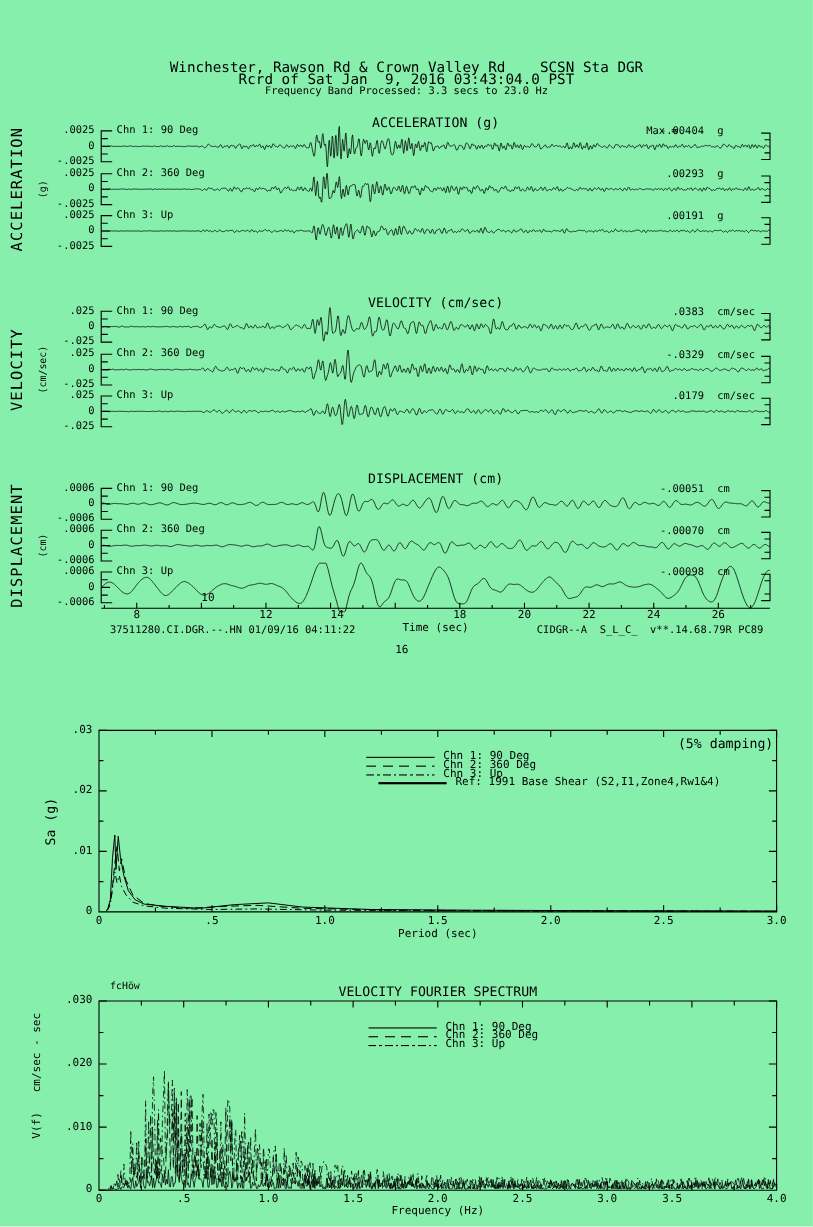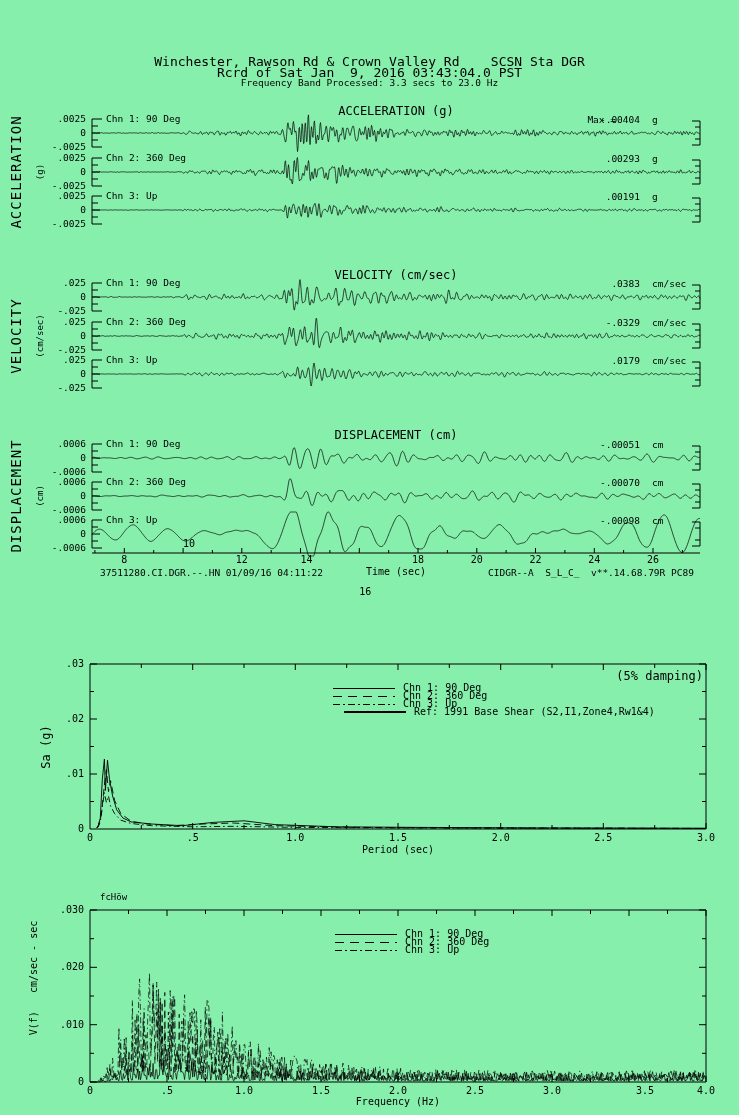--- a/index.html
+++ b/index.html
@@ -155,20 +155,21 @@
   </div>
   <div class="leg-row" style="left:333px;top:700px">
     <span class="lsample ls-dashdot"></span>
     <span class="ltext">Chn 3: Up</span>
   </div>
   <div class="leg-row" style="left:344px;top:708px">
     <span class="lsample ls-heavy"></span>
     <span class="ltext">Ref: 1991 Base Shear (S2,I1,Zone4,Rw1&amp;4)</span>
   </div>
 
+  <span class="abs c f12" style="left:92px;top:895px;width:612px">VELOCITY FOURIER SPECTRUM</span>
   <span class="abs f9" style="left:100px;top:893px">fcHöw</span>
   <span class="abs c f10" style="left:92px;top:1097px;width:612px">Frequency (Hz)</span>
   <span class="abs vert f10" style="left:34px;top:978px">V(f)   cm/sec - sec</span>
 
   <div class="leg-row" style="left:335px;top:930px">
     <span class="lsample"></span>
     <span class="ltext">Chn 1: 90 Deg</span>
   </div>
   <div class="leg-row" style="left:335px;top:938px">
     <span class="lsample ls-dash"></span>
@@ -258,15 +259,15 @@
     <span class="abs f10" style="left: 36px; top: 962.333px; width: 48px; text-align: right;">.020</span>
     <span class="abs f10" style="left: 36px; top: 1019.67px; width: 48px; text-align: right;">.010</span>
     <span class="abs f10" style="left: 36px; top: 1077px; width: 48px; text-align: right;">0</span>
     <span class="abs f10" style="left: 75px; top: 1086px; width: 30px; text-align: center;">0</span>
     <span class="abs f10" style="left: 152px; top: 1086px; width: 30px; text-align: center;">.5</span>
     <span class="abs f10" style="left: 229px; top: 1086px; width: 30px; text-align: center;">1.0</span>
     <span class="abs f10" style="left: 306px; top: 1086px; width: 30px; text-align: center;">1.5</span>
     <span class="abs f10" style="left: 383px; top: 1086px; width: 30px; text-align: center;">2.0</span>
     <span class="abs f10" style="left: 460px; top: 1086px; width: 30px; text-align: center;">2.5</span>
     <span class="abs f10" style="left: 537px; top: 1086px; width: 30px; text-align: center;">3.0</span>
-    <span class="abs f10" style="left: 630px; top: 1086px; width: 30px; text-align: center;">3.5</span>
+    <span class="abs f10" style="left: 602px; top: 1086px; width: 30px; text-align: left;">3.5</span>
     <span class="abs f10" style="left: 691px; top: 1086px; width: 30px; text-align: center;">4.0</span>
   </div>
 
 </body></html>

